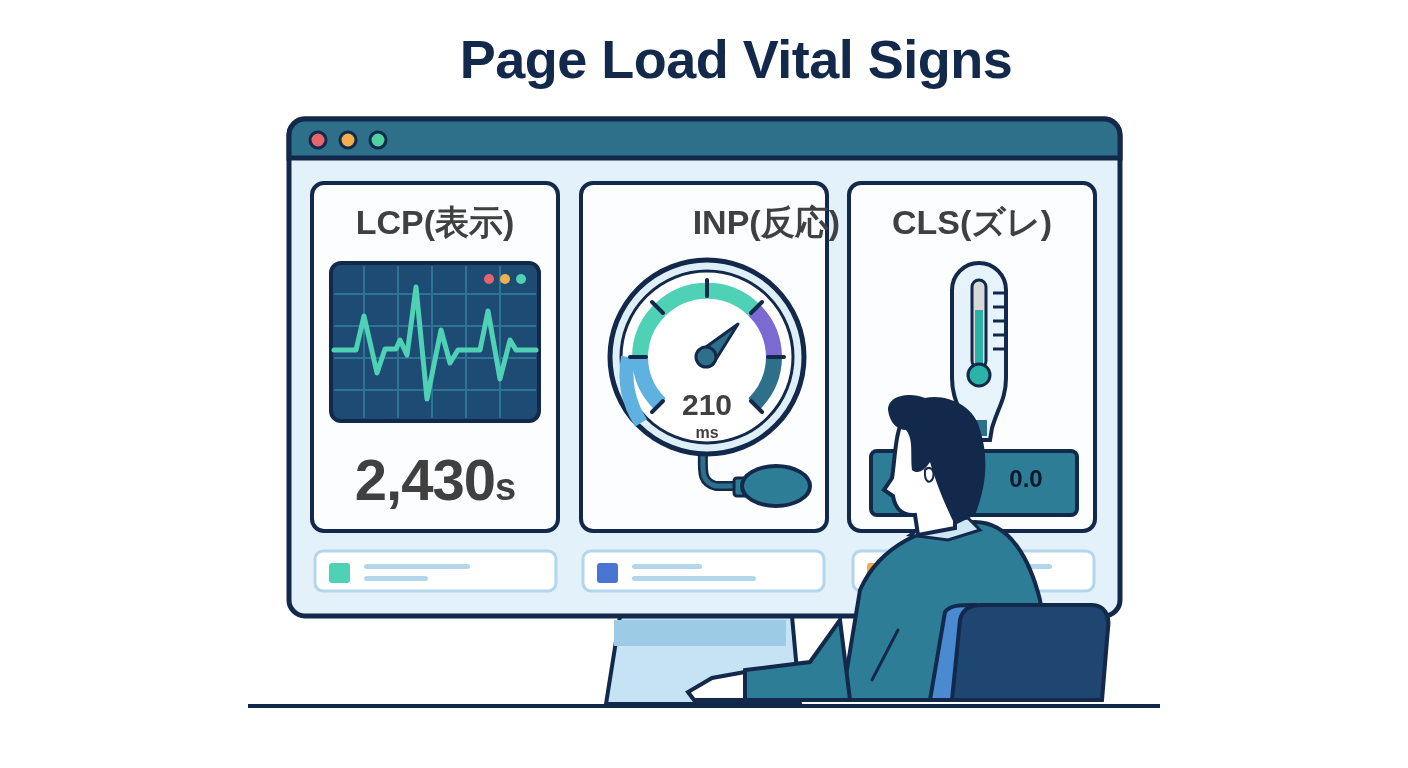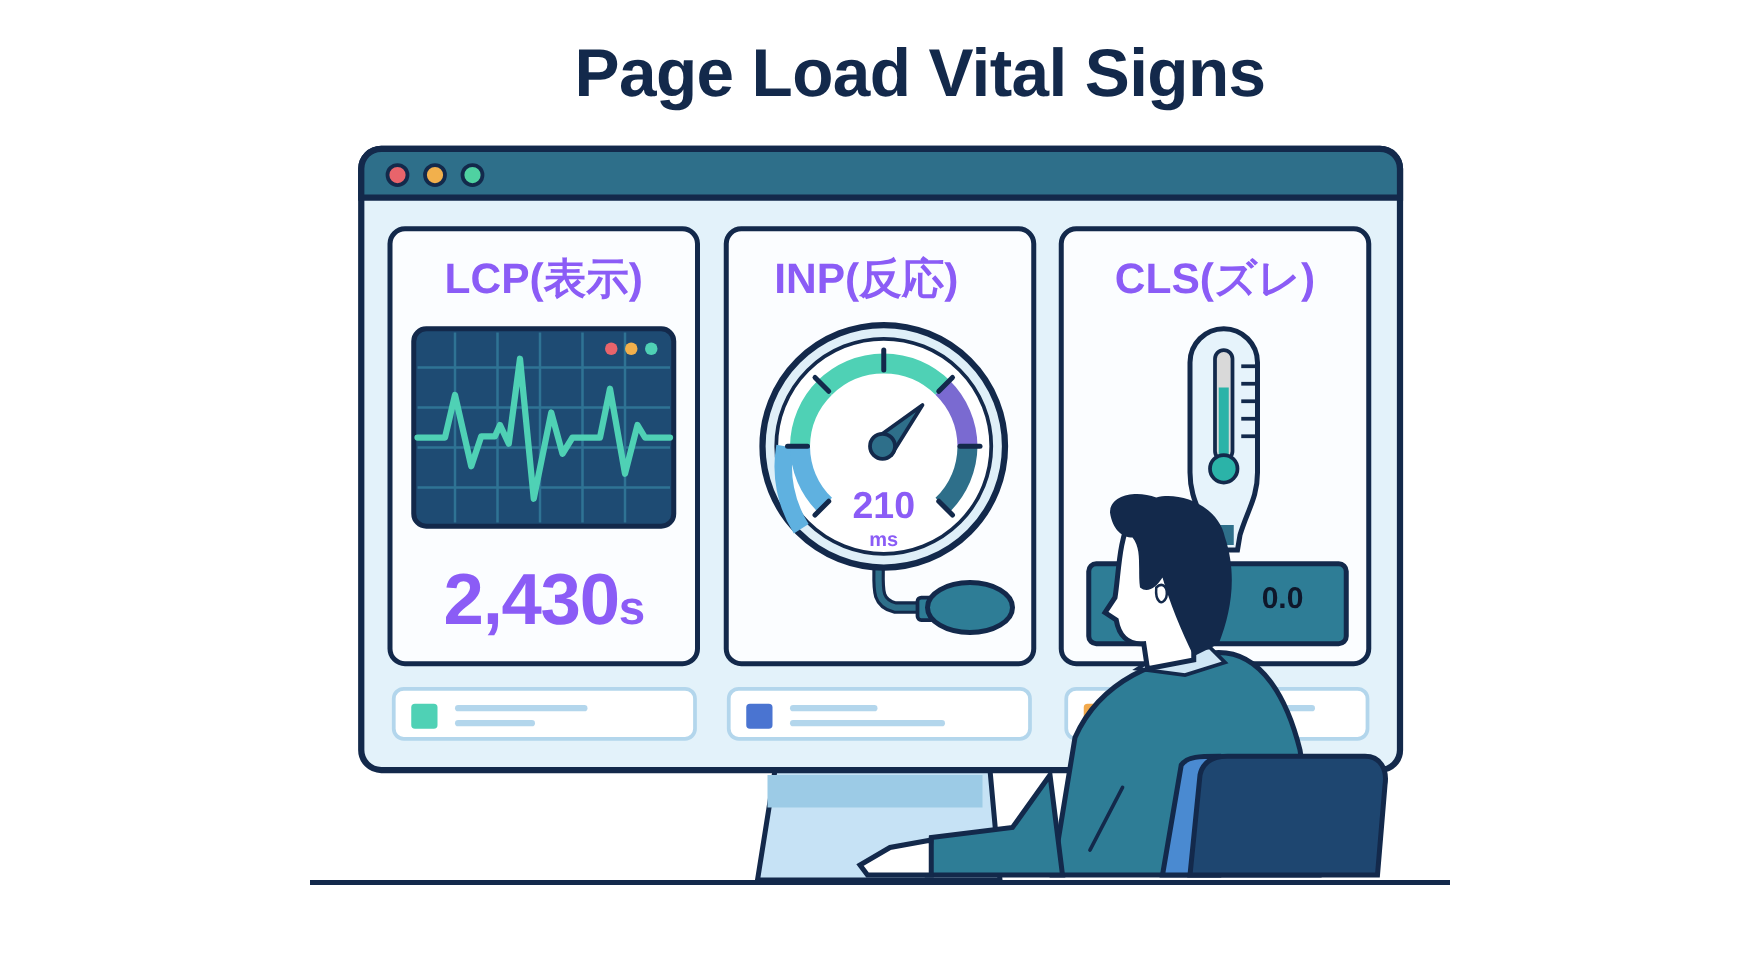--- a/index.html
+++ b/index.html
@@ -1,19 +1,19 @@
 <!DOCTYPE html>
 <html><head>
 <meta charset="utf-8">
 <style>
   html, body { margin:0; padding:0; background:#ffffff; }
   body { width:1408px; height:768px; position:relative; overflow:hidden; font-family:"Liberation Sans","DejaVu Sans",sans-serif; color:#13294b; }
   .title { position:absolute; left:0; width:1408px; top:28px; text-align:center; font-size:54px; font-weight:700; color:#13294b; letter-spacing:-0.5px;padding-left:32px; }
   svg.scene { position:absolute; left:0; top:0; }
-  .label { position:absolute; text-align:center; font-weight:700; color:#8b5cf6; }
+  .label { position:absolute; text-align:center; font-weight:700; color:#404040; }
   .card-title { font-size:34px; }
   .lcp-value { font-size:58px; letter-spacing:-1px; }
   .lcp-value .unit { font-size:38px; }
   .gauge-val { font-size:30px; }
   .gauge-unit { font-size:16px; }
   .cls-val { font-size:24px; color:#0f172a; }
 </style>
 </head>
 <body>
 
@@ -146,18 +146,18 @@
   </g>
 
   <line x1="248" y1="706" x2="1160" y2="706" stroke="#13294b" stroke-width="4"></line>
 </svg>
 
 <div class="label card-title" style="left:312px; top:200px; width:246px;">LCP(表示)</div>
 <div class="label lcp-value" style="left:312px; top:446px; width:246px;">
   <span>2,430</span><span class="unit">s</span>
 </div>
 
-<div class="label card-title" style="left:570px; top:200px; width:246px;">INP(反応)</div>
+<div class="label card-title" style="left:594px; top:200px; width:246px;text-align:right;">INP(反応)</div>
 <div class="label gauge-val" style="left:657px; top:388px; width:100px;">210</div>
 <div class="label gauge-unit" style="left:657px; top:424px; width:100px;">ms</div>
 
 <div class="label card-title" style="left:849px; top:200px; width:246px;">CLS(ズレ)</div>
 <div class="label cls-val" style="left:990px; top:465px; width:72px;">0.0</div>
 
 </body></html>

